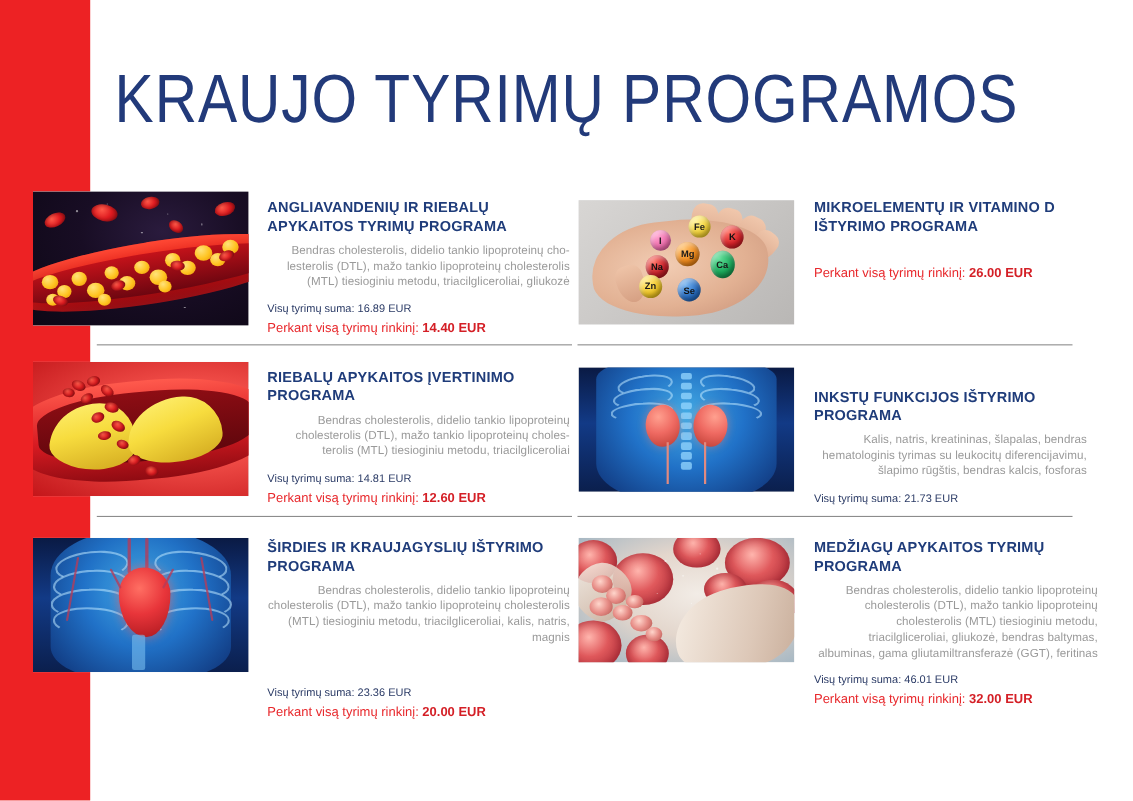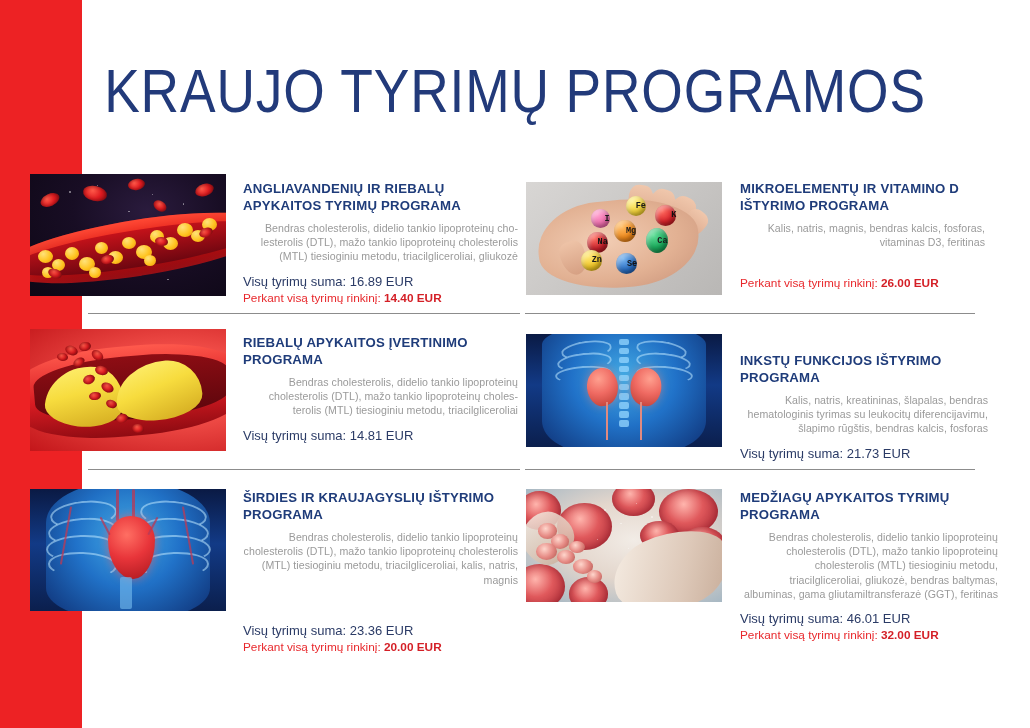--- a/index.html
+++ b/index.html
@@ -61,21 +61,21 @@
   .card-desc {
     color: #9a9a9a;
     font-size: 10.6px;
     line-height: 14.2px;
     letter-spacing: 0.05px;
     text-align: right;
   }
   .card-prices { margin-top: 10px; }
   .price-total {
     color: #2b3b66;
-    font-size: 13px;
+    font-size: 10px;
     line-height: 16px;
   }
   .price-bundle {
     color: #e8282c;
     font-size: 11.8px;
     line-height: 16px;
   }
   .price-bundle b { font-weight: bold; color: #d41f26; }
 
   .divider {
@@ -174,23 +174,23 @@
     border-radius: 40% 55% 45% 60% / 55% 45% 55% 45%;
     transform: rotate(-6deg);
   }
   .finger {
     position: absolute;
     background: linear-gradient(180deg,#f0c7ac 0%,#d9a589 100%);
     border-radius: 40% 40% 50% 50% / 30% 30% 60% 60%;
   }
   .ball {
     position: absolute; border-radius: 50%;
-    display: flex; align-items: center; justify-content: flex-end;
+    display: flex; align-items: center; justify-content: center;
     font-size: 8.5px; font-weight: bold; color: #1a1a1a;
-    font-family: Liberation Mono, monospace;
+    font-family: Liberation Sans, sans-serif;
     box-shadow: inset -2px -3px 5px rgba(0,0,0,.3), inset 2px 3px 4px rgba(255,255,255,.45);
   }
 
   
   .art-blood { background: radial-gradient(ellipse at 55% 45%, #f2ece6 0%, #e3d6cc 45%, #9bb2c2 100%); }
   .art-blood .bigcell {
     position: absolute; border-radius: 50%;
     background: radial-gradient(circle at 42% 34%, #ffb5ad 0%, #e0595c 42%, #a52430 100%);
     box-shadow: inset 0 0 10px rgba(110,10,25,.5);
   }
@@ -296,21 +296,20 @@
         <div class="ball" style="left:28%;top:60%;width:21px;height:21px;background:radial-gradient(circle at 35% 28%,#ffe87a 0%,#f2c828 55%,#bb9508 100%)">
             <span>Zn</span>
           </div>
         <div class="ball" style="left:46%;top:63%;width:21px;height:21px;background:radial-gradient(circle at 35% 28%,#74b2ef 0%,#2a6fc4 55%,#154888 100%);color:#111">
             <span>Se</span>
           </div>
       </div>
     </div>
     <div class="card-body" style="left:740px; top:180px; width:245px;">
       <div class="card-title">MIKROELEMENTŲ IR VITAMINO D IŠTYRIMO PROGRAMA</div>
-      <div class="card-desc">Kalis, natris, magnis, bendras kalcis, fosforas, vitaminas D3, feritinas</div>
       <div class="card-prices" style="margin-top:26px;">
         <div class="price-bundle">
           <span>Perkant visą tyrimų rinkinį:</span>
           <b>26.00 EUR</b>
         </div>
       </div>
     </div>
   </div>
 
   <div class="divider" style="left:88px; top:313px; width:432px;"></div>
@@ -335,20 +334,24 @@
         <div class="rbc" style="left:44%;top:70%;width:12px;height:9px;transform:rotate(-20deg)"></div>
         <div class="rbc" style="left:52%;top:78%;width:12px;height:9px;transform:rotate(10deg)"></div>
         <div class="rbc" style="left:14%;top:20%;width:11px;height:8px;transform:rotate(8deg)"></div>
       </div>
     </div>
     <div class="card-body" style="left:243px; top:334px; width:275px;">
       <div class="card-title">RIEBALŲ APYKAITOS ĮVERTINIMO PROGRAMA</div>
       <div class="card-desc">Bendras cholesterolis, didelio tankio lipoproteinų cholesterolis (DTL), mažo tankio lipoproteinų choles-terolis (MTL) tiesioginiu metodu, triacilgliceroliai</div>
       <div class="card-prices">
         <div class="price-total">Visų tyrimų suma: 14.81 EUR</div>
+        <div class="price-bundle">
+          <span>Perkant visą tyrimų rinkinį:</span>
+          <b>12.60 EUR</b>
+        </div>
       </div>
     </div>
   </div>
 
   <div class="card">
     <div class="card-thumb" style="left:526px; top:334px; width:196px; height:113px;">
       <div class="art art-anatomy">
         <div class="torso" style="border-radius:30% 30% 34% 34% / 14% 14% 26% 26%;"></div>
         <div class="rib" style="left:18%;top:6%;width:26%;height:16%;transform:rotate(-8deg)"></div>
         <div class="rib" style="left:16%;top:17%;width:28%;height:16%;transform:rotate(-6deg)"></div>

